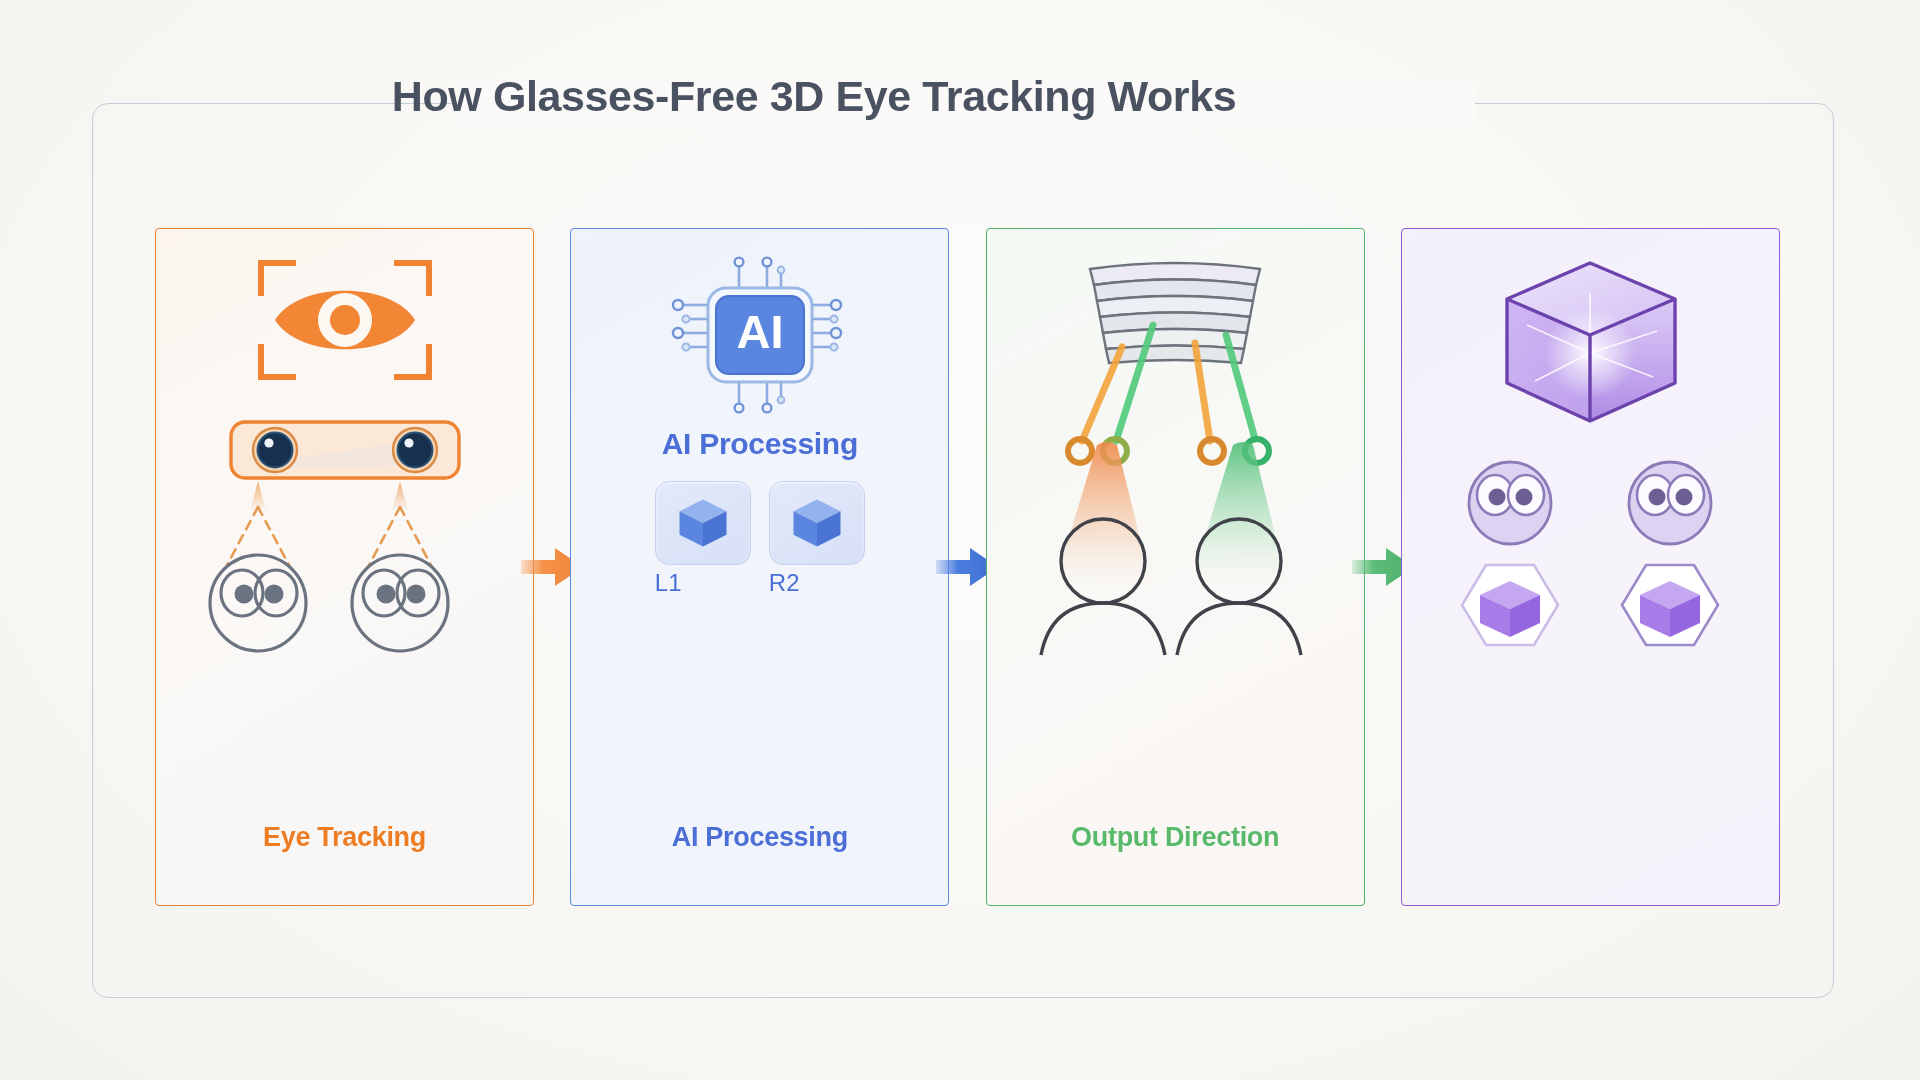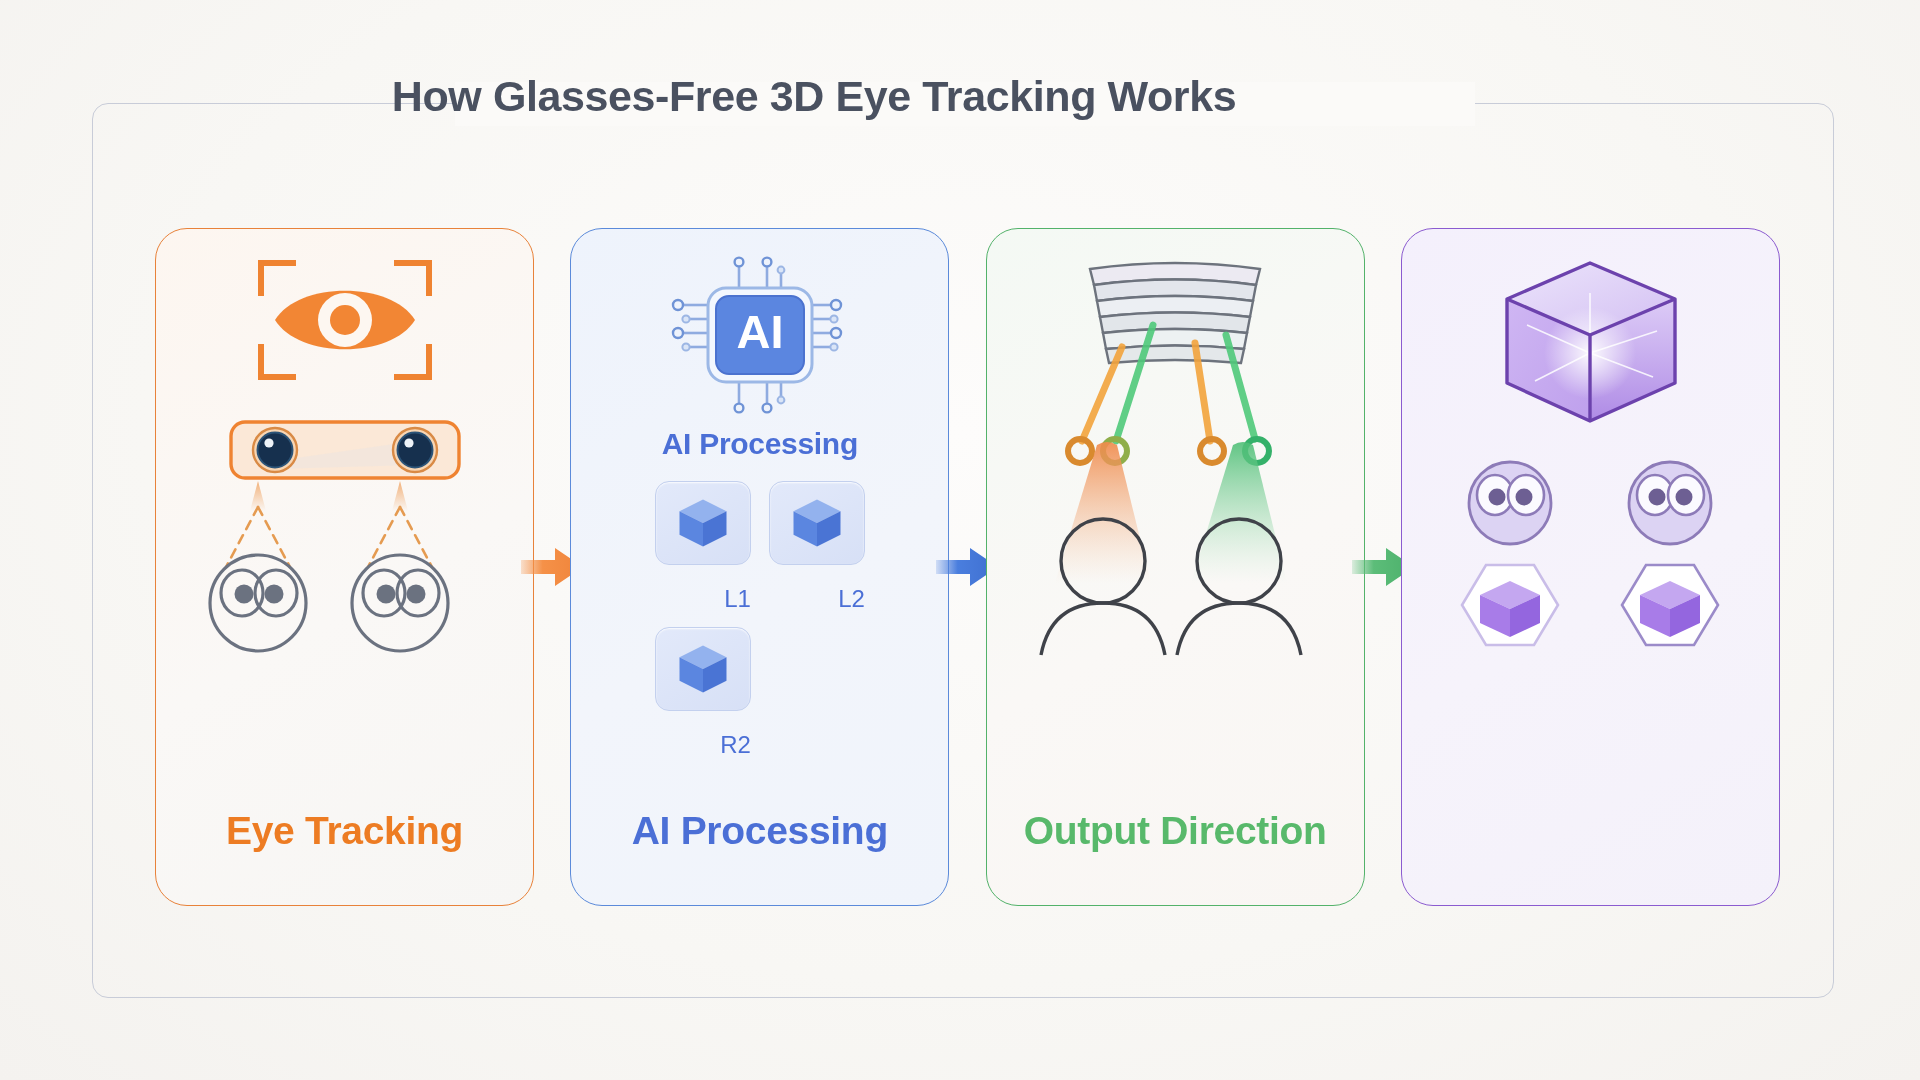--- a/index.html
+++ b/index.html
@@ -44,37 +44,37 @@
   .panels {
     position: absolute;
     left: 155px; top: 228px;
     width: 1625px; height: 678px;
     display: flex;
     align-items: stretch;
   }
   .panel {
     position: relative;
     width: 379px;
-    border-radius: 32px;
+    border-radius: 4px;
     border: 1.8px solid;
     flex: 0 0 auto;
   }
   .gap { flex: 1 1 auto; position: relative; }
 
   .panel.p1 { border-color: #e8823a; background: linear-gradient(150deg,#fdf6f0 0%, #faf8f6 55%, #f7f6f4 100%); }
   .panel.p2 { border-color: #5b8ada; background: linear-gradient(150deg,#eef3fc 0%, #f2f5fb 55%, #f0f4fb 100%); }
   .panel.p3 { border-color: #53b26a; background: linear-gradient(150deg,#f4f9f4 0%, #faf8f6 55%, #f9f6f3 100%); }
   .panel.p4 { border-color: #8b5bd0; background: linear-gradient(150deg,#f4f0fc 0%, #f6f3fb 55%, #f4f1fa 100%); }
 
   .panel-label {
     position: absolute;
     left: 0; bottom: 52px;
     width: 100%;
     text-align: center;
-    font-size: 39px;
+    font-size: 27px;
     font-weight: bold;
     letter-spacing: -0.3px;
   }
   .p1 .panel-label { color: #ed7c23; }
   .p2 .panel-label { color: #4b6fd6; }
   .p3 .panel-label { color: #58b96b; }
   .p4 .panel-label { color: #8c52d6; }
 
   
   .arrow {
@@ -104,21 +104,21 @@
   }
   .tile-wrap { width: 96px; }
   .tile {
     width: 96px; height: 84px; border-radius: 14px;
     background: linear-gradient(150deg,#e2e9fa,#d7e0f6);
     border: 1.4px solid #c3d0ee;
     display: flex; align-items: center; justify-content: center;
     box-shadow: inset 0 1px 2px rgba(255,255,255,.9);
   }
   .tile-label {
-    text-align: right; font-size: 24px; color: #4b6fd6; margin-top: 20px;
+    text-align: left; font-size: 24px; color: #4b6fd6; margin-top: 4px;
     font-family: "Liberation Sans", sans-serif;
   }
 
   
   .lenti { position: absolute; left: 50%; top: 22px; transform: translateX(-50%); width: 230px; height: 230px; }
   .viewers3 { position: absolute; left: 50%; top: 212px; transform: translateX(-50%); width: 300px; height: 220px; }
 
   
   .bigcube { position: absolute; left: 50%; top: 24px; transform: translateX(-50%); width: 210px; height: 180px; }
   .out-grid {
@@ -291,30 +291,20 @@
           <div class="tile-label">L1</div>
         </div>
         <div class="tile-wrap">
           <div class="tile">
             <svg viewBox="0 0 62 62" width="56" height="56">
               <path d="M31 5 L57 18 L31 31 L5 18 Z" fill="#93b2ee"></path>
               <path d="M5 18 L31 31 L31 57 L5 44 Z" fill="#5b86e0"></path>
               <path d="M57 18 L57 44 L31 57 L31 31 Z" fill="#4a74d4"></path>
             </svg>
           </div>
-          <div class="tile-label">L2</div>
-        </div>
-        <div class="tile-wrap">
-          <div class="tile">
-            <svg viewBox="0 0 62 62" width="56" height="56">
-              <path d="M31 5 L57 18 L31 31 L5 18 Z" fill="#93b2ee"></path>
-              <path d="M5 18 L31 31 L31 57 L5 44 Z" fill="#5b86e0"></path>
-              <path d="M57 18 L57 44 L31 57 L31 31 Z" fill="#4a74d4"></path>
-            </svg>
-          </div>
           <div class="tile-label">R2</div>
         </div>
       </div>
 
       <div class="panel-label">AI Processing</div>
     </div>
 
     <div class="gap">
       <div class="arrow">
         <svg viewBox="0 0 62 42" width="62" height="42">

